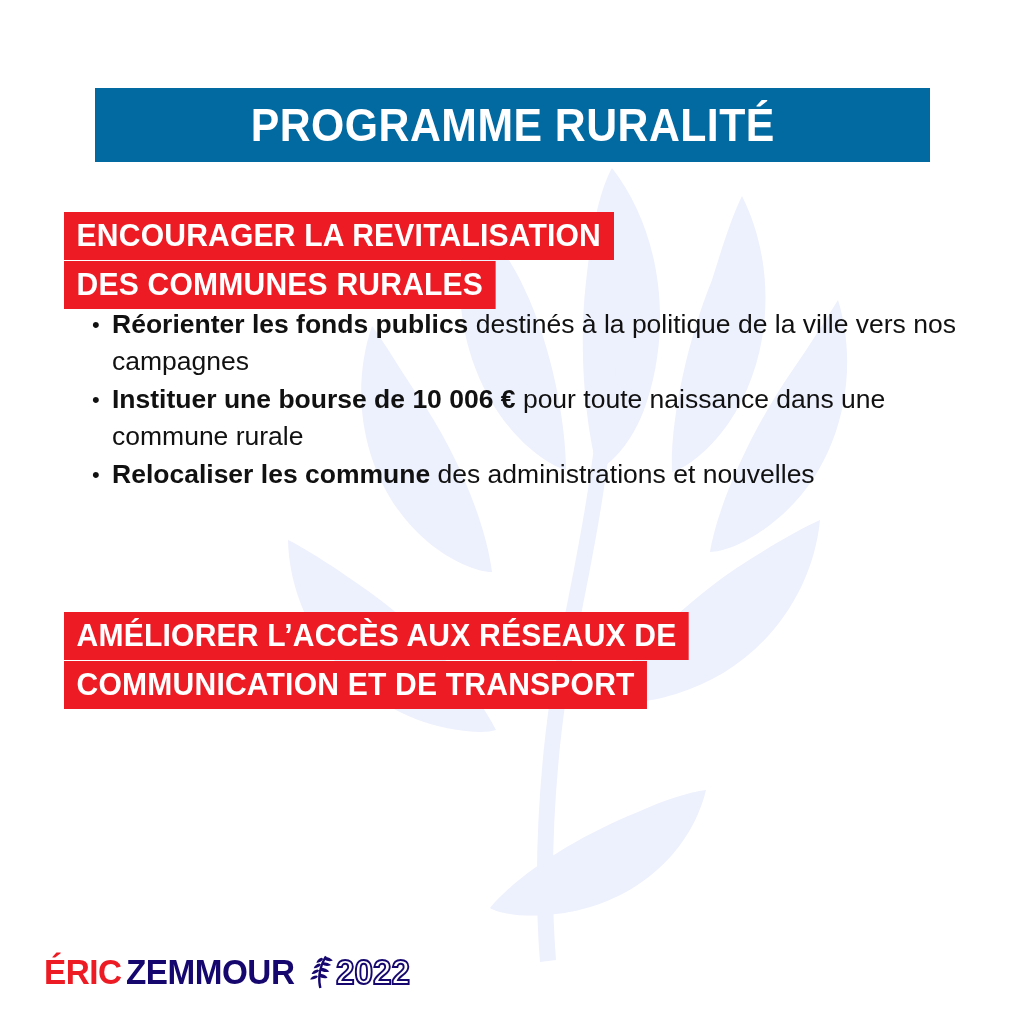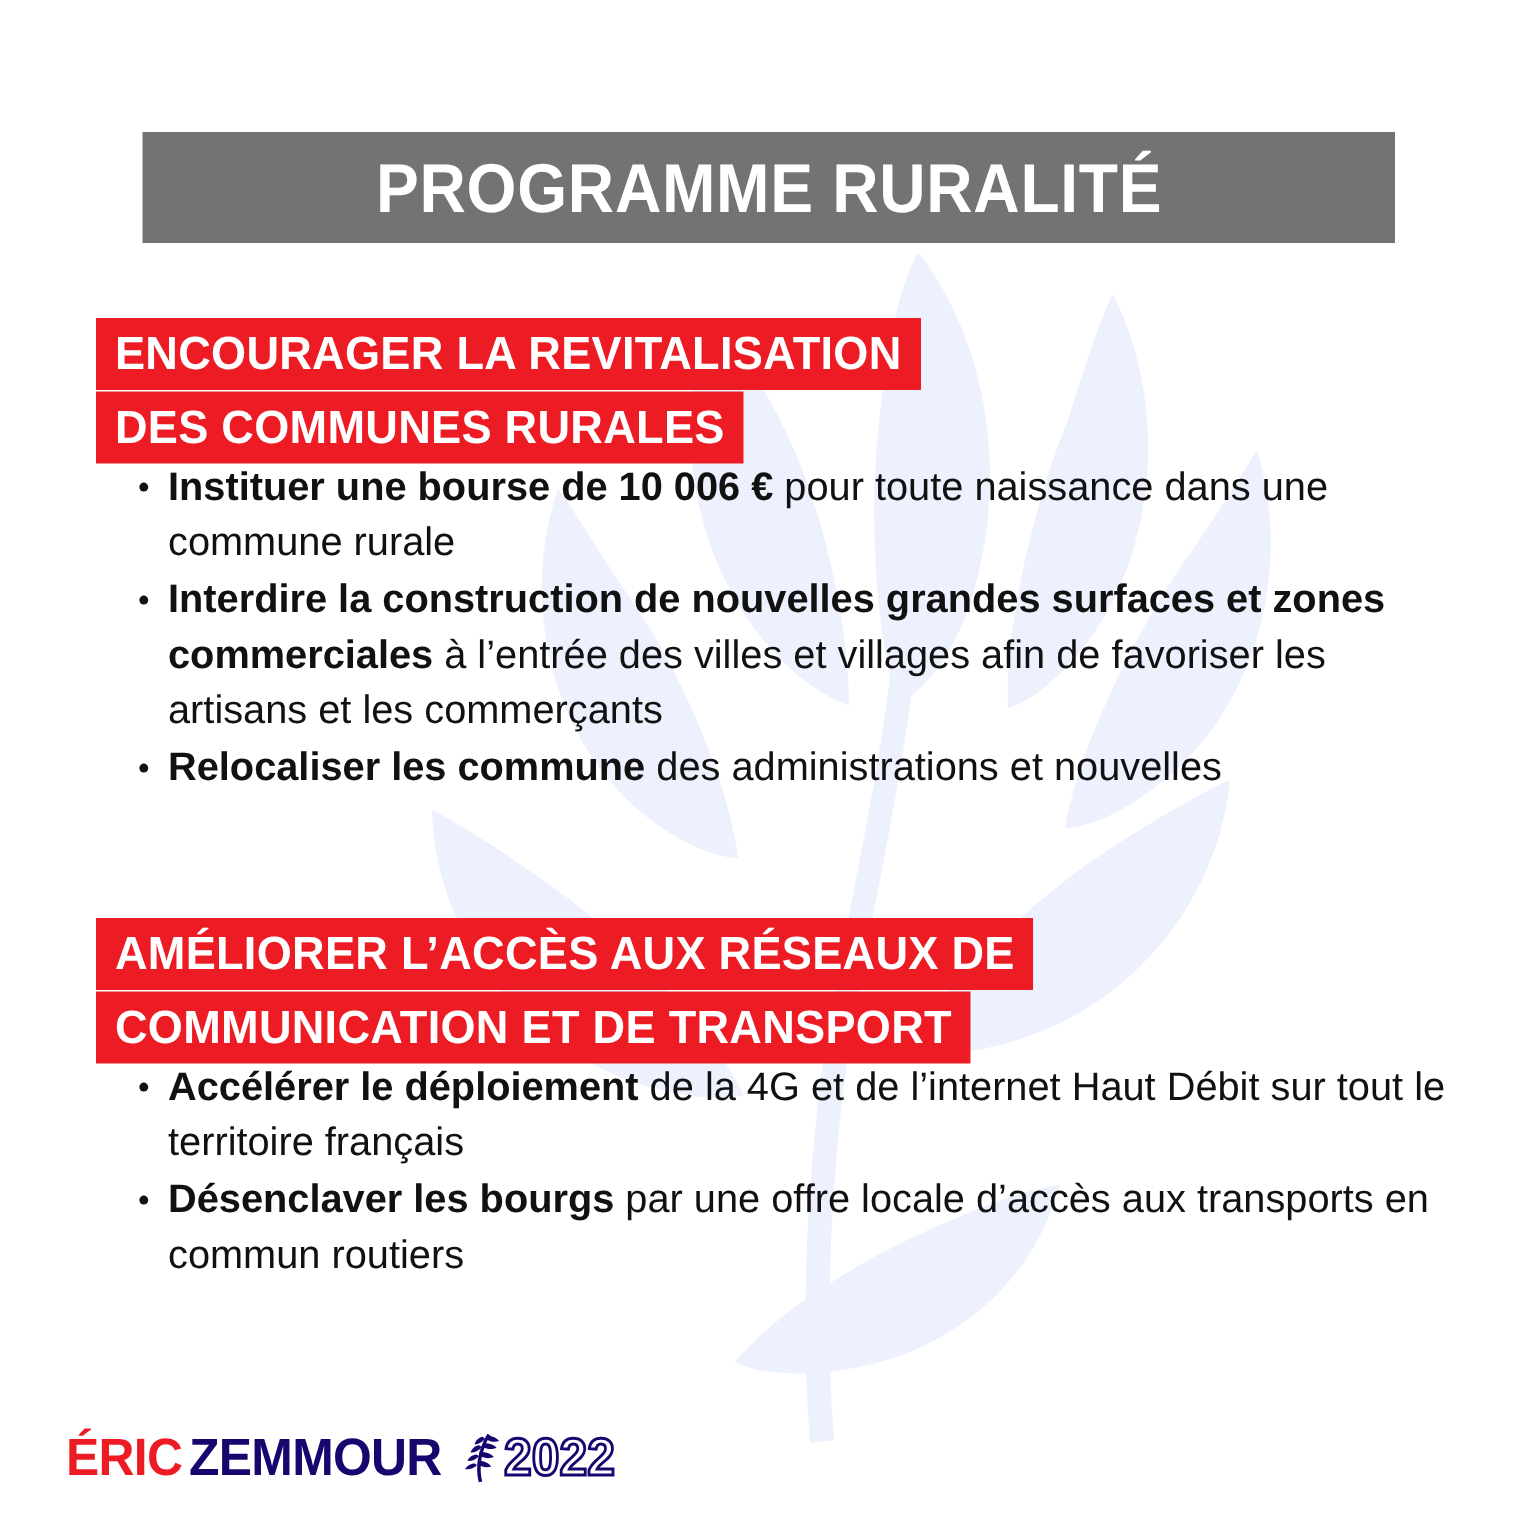--- a/index.html
+++ b/index.html
@@ -32,21 +32,21 @@
     z-index: 1;
   }
 
   
   #title-banner {
     position: absolute;
     left: 95px;
     top: 88px;
     width: 835px;
     height: 74px;
-    background: #737373;
+    background: #0369a1;
     display: flex;
     align-items: center;
     justify-content: center;
   }
   #title-text {
     color: #ffffff;
     font-size: 46px;
     font-weight: bold;
     letter-spacing: 0.5px;
     transform: scaleX(0.93);
@@ -195,34 +195,30 @@
   <div id="title-banner">
     <span id="title-text">PROGRAMME RURALITÉ</span>
   </div>
 
   <div class="section-head" id="head-1">
     <span class="hl-line">ENCOURAGER LA REVITALISATION</span>
     <span class="hl-line">DES COMMUNES RURALES</span>
   </div>
 
   <ul class="bullets" id="list-1">
+    <li><b>Réorienter les fonds publics</b><span> destinés à la politique de la ville vers nos campagnes</span></li>
     <li><b>Instituer une bourse de 10 006 €</b><span> pour toute naissance dans une commune rurale</span></li>
-    <li><b>Interdire la construction de nouvelles grandes surfaces et zones commerciales</b><span> à l’entrée des villes et villages afin de favoriser les artisans et les commerçants</span></li>
     <li><b>Relocaliser les commune</b><span> des administrations et nouvelles</span></li>
   </ul>
 
   <div class="section-head" id="head-2">
     <span class="hl-line">AMÉLIORER L’ACCÈS AUX RÉSEAUX DE</span>
     <span class="hl-line">COMMUNICATION ET DE TRANSPORT</span>
   </div>
 
-  <ul class="bullets" id="list-2">
-    <li><b>Accélérer le déploiement</b><span> de la 4G et de l’internet Haut Débit sur tout le territoire français</span></li>
-    <li><b>Désenclaver les bourgs</b><span> par une offre locale d’accès aux transports en commun routiers</span></li>
-  </ul>
 
   <div id="logo">
     <span id="logo-eric">ÉRIC</span>
     <span id="logo-zemmour">ZEMMOUR</span>
     <svg id="logo-sprig" viewBox="0 0 30 34" xmlns="http://www.w3.org/2000/svg" aria-hidden="true">
       <g fill="#15076E">
         <path d="M14.2 33.2 C 12.4 26.0 12.8 17.6 15.6 10.0 C 16.9 6.4 18.4 3.3 20.0 0.8
                  L 21.9 2.0 C 20.4 4.3 19.0 7.2 17.8 10.6 C 15.2 17.8 14.8 25.8 16.5 32.7 Z"></path>
         <path d="M20.2 2.1 C 23.4 2.3 26.2 3.6 27.8 5.6 C 25.0 6.6 21.8 6.2 19.6 4.6 C 19.5 3.7 19.8 2.8 20.2 2.1 Z"></path>
         <path d="M17.6 7.2 C 21.0 7.0 24.2 8.1 26.1 10.1 C 23.2 11.5 19.6 11.3 17.1 9.6 C 17.1 8.7 17.3 7.9 17.6 7.2 Z"></path>

